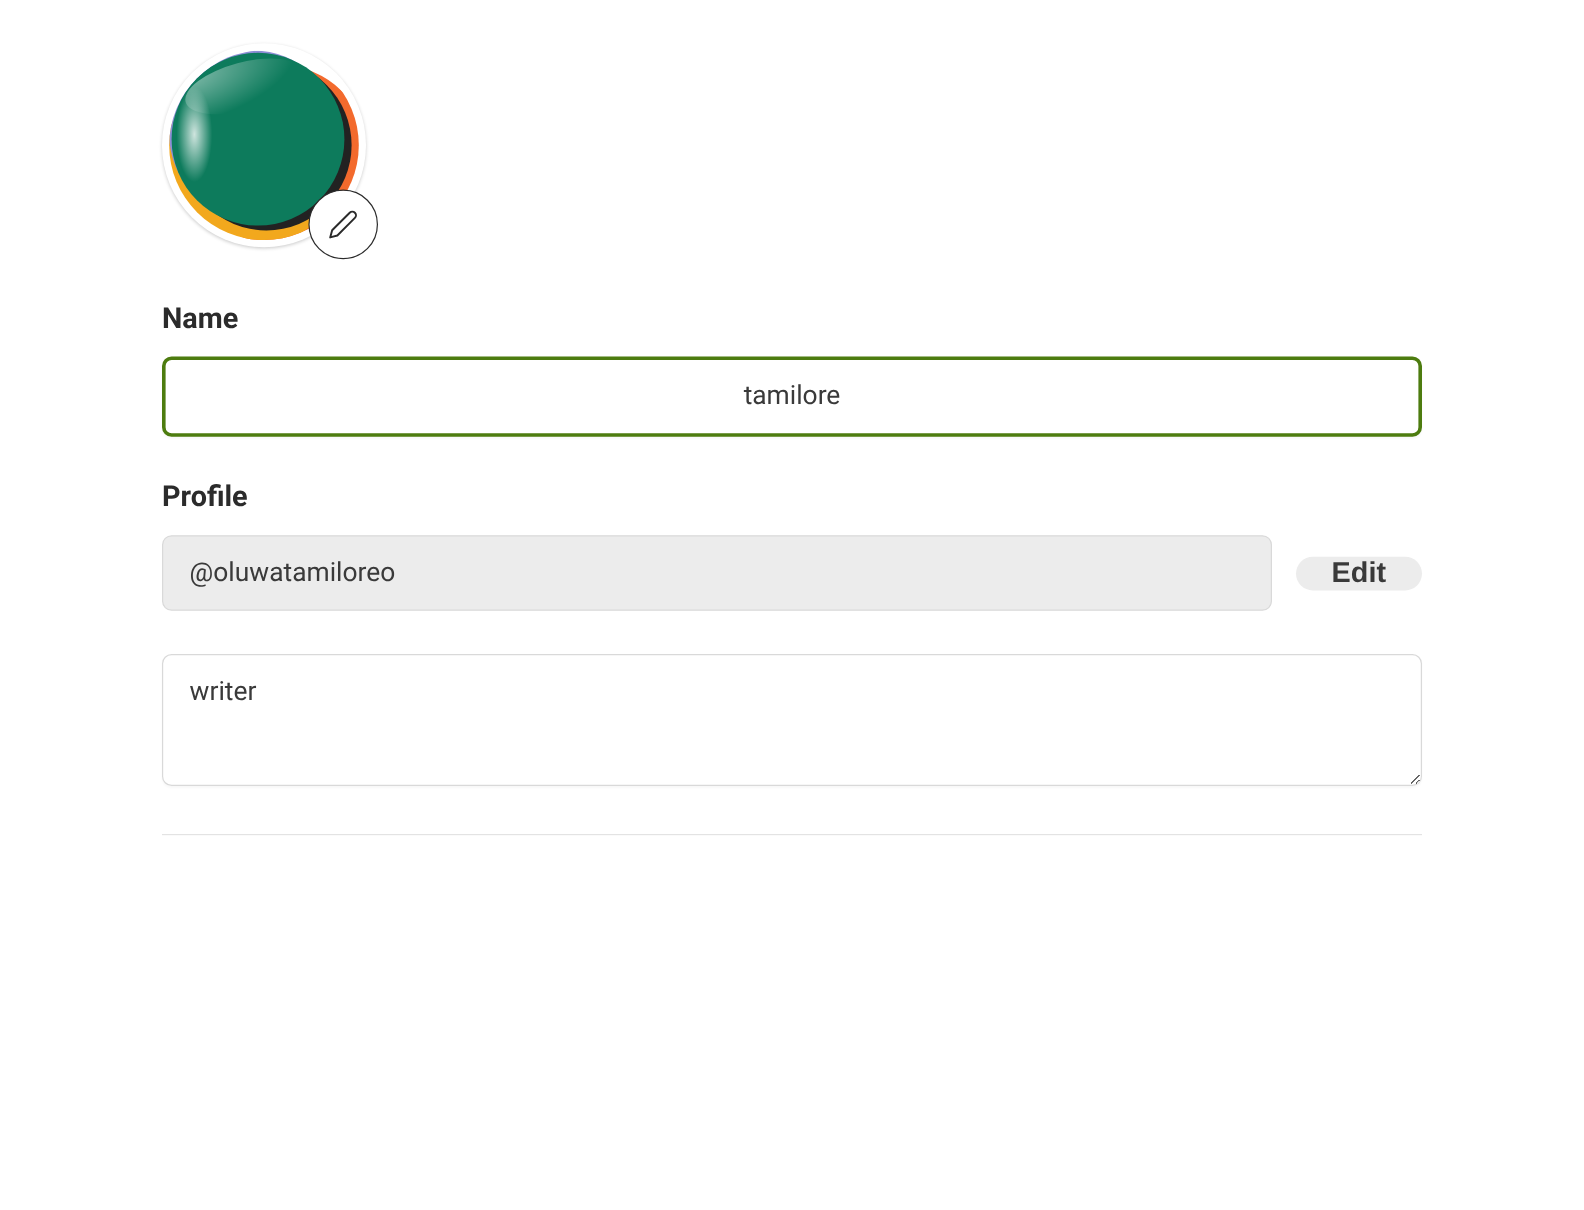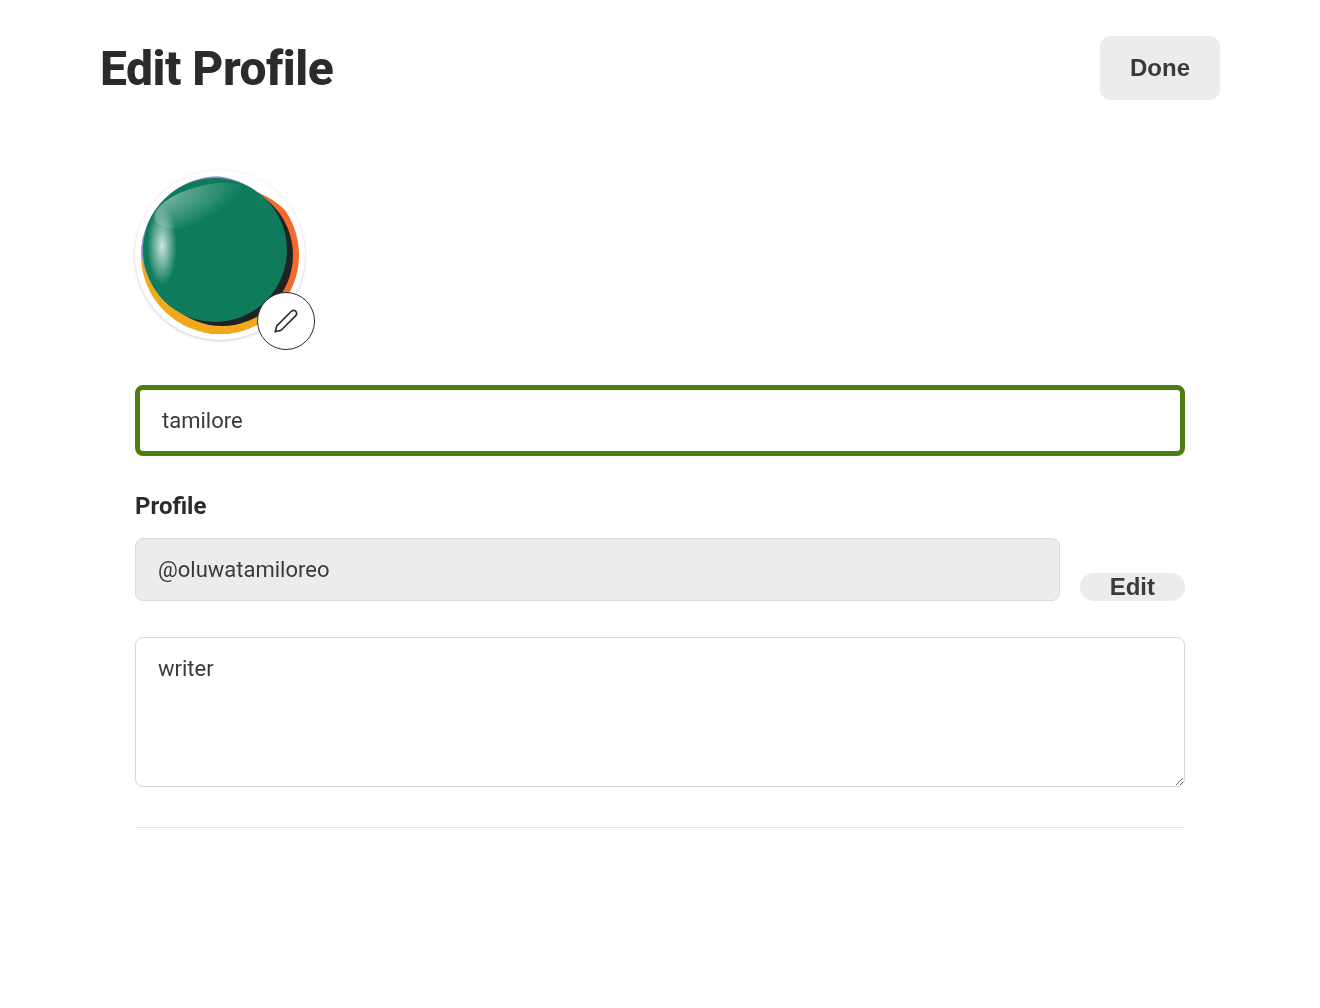--- a/index.html
+++ b/index.html
@@ -132,33 +132,34 @@
     }
     .field-label {
       font-size: 24px;
       font-weight: 700;
       color: #2b2b2b;
       margin-bottom: 18px;
       display: block;
     }
     .text-input {
       width: 100%;
-      border: 5px solid #4d7c0f;
+      border: 3px solid #4d7c0f;
       border-radius: 8px;
       padding: 18px 22px;
       font-size: 22px;
       color: #3a3a3a;
       background: #ffffff;
       font-family: inherit;
       box-shadow: 0 1px 2px rgba(0,0,0,0.03);
+      text-align: center;
     }
     .handle-row {
       display: flex;
       gap: 20px;
-      align-items: flex-end;
+      align-items: center;
     }
     .handle-display {
       flex: 1;
       background: #ececec;
       border: 1px solid #d9d9d9;
       border-radius: 8px;
       padding: 18px 22px;
       font-size: 22px;
       color: #3a3a3a;
       display: flex;
@@ -177,37 +178,33 @@
     .bio-textarea {
       width: 100%;
       border: 1px solid #d9d9d9;
       border-radius: 8px;
       padding: 18px 22px;
       font-size: 22px;
       color: #3a3a3a;
       background: #ffffff;
       font-family: inherit;
       resize: both;
-      height: 150px;
+      height: 110px;
       box-shadow: 0 1px 2px rgba(0,0,0,0.03);
     }
     .divider {
       border: none;
       border-top: 1px solid #e3e3e3;
       margin-top: 20px;
     }
   </style>
 </head>
 <body>
 
 <div class="container">
-  <div class="header-row">
-    <h1 class="page-title">Edit Profile</h1>
-    <button class="done-button">Done</button>
-  </div>
 
   <div class="form-area">
     <div class="avatar-wrap">
       <div class="avatar">
         <div class="avatar-inner">
           <div class="layer layer-orange"></div>
           <div class="layer layer-yellow"></div>
           <div class="layer layer-purple"></div>
           <div class="layer layer-dark"></div>
           <div class="layer layer-green"></div>
@@ -216,20 +213,21 @@
         </div>
       </div>
       <button class="edit-avatar-btn">
         <svg width="26" height="26" viewBox="0 0 24 24" fill="none" stroke="#2b2b2b" stroke-width="1.5" stroke-linecap="round" stroke-linejoin="round">
           <path d="M17 3a2.828 2.828 0 1 1 4 4L7.5 20.5 2 22l1.5-5.5L17 3z"></path>
         </svg>
       </button>
     </div>
 
     <div class="field-group">
+      <label class="field-label">Name</label>
       <input type="text" class="text-input" value="tamilore" style="">
     </div>
 
     <div class="field-group">
       <label class="field-label">Profile</label>
       <div class="handle-row">
         <div class="handle-display">@oluwatamiloreo</div>
         <button class="edit-handle-btn">Edit</button>
       </div>
     </div>

